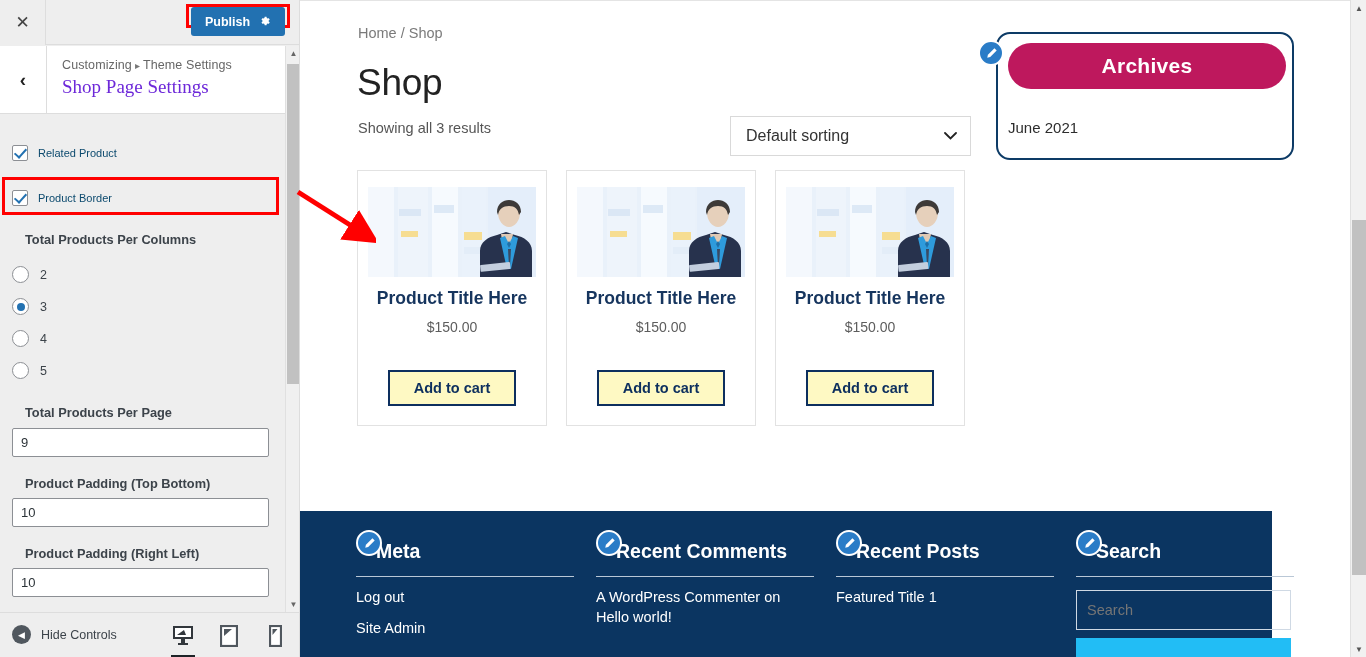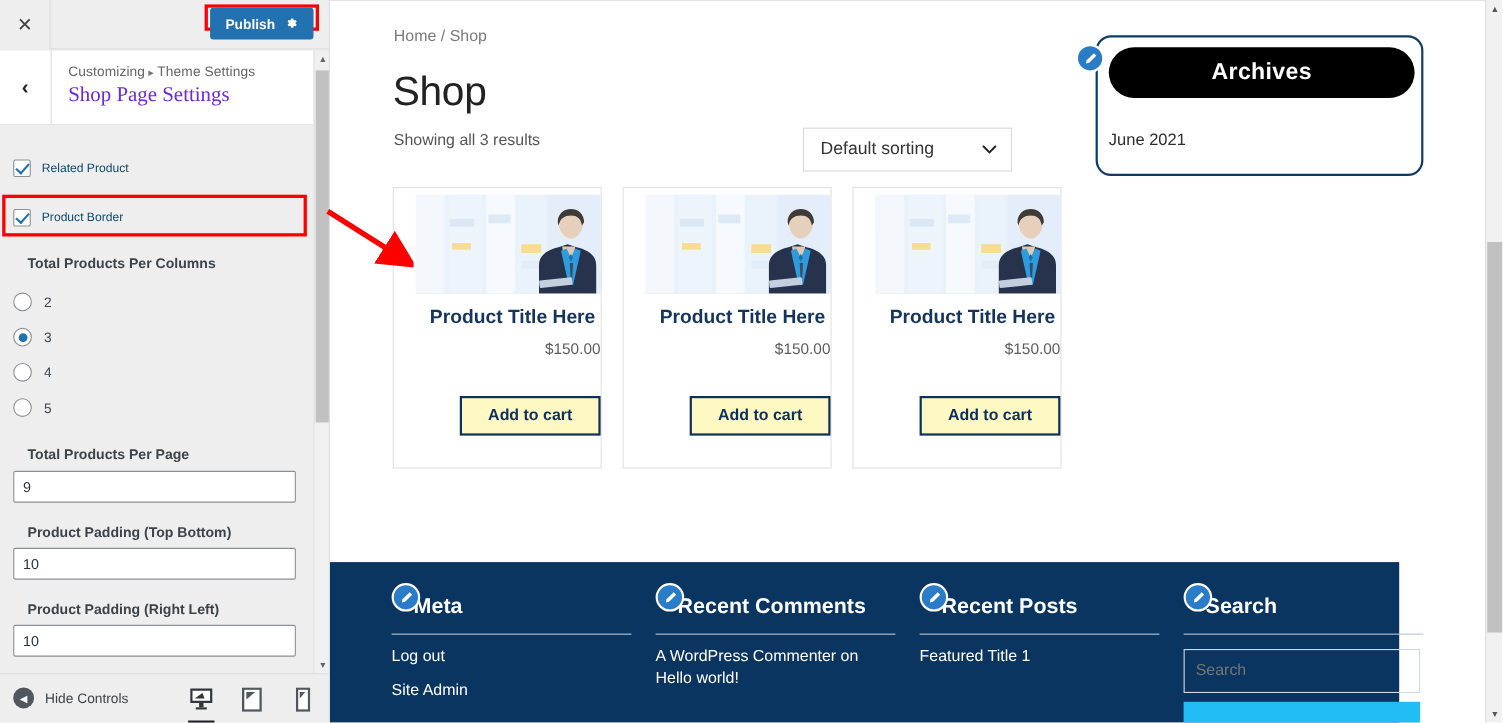--- a/index.html
+++ b/index.html
@@ -214,42 +214,42 @@
     position: absolute; left: 57px; top: 62px;
     font-size: 37px; color: #222; font-weight: 400;
     letter-spacing: -.3px;
   }
   .showing {
     position: absolute; left: 58px; top: 120px;
     font-size: 14.5px; color: #555;
   }
   .sorting {
     position: absolute; left: 430px; top: 116px;
-    width: 190px; height: 40px;
+    width: 241px; height: 40px;
     border: 1px solid #d9d9d9;
     background: #fff;
     display: flex; align-items: center; justify-content: space-between;
     padding: 0 13px 0 15px;
     font-size: 16px; color: #333;
     cursor: pointer;
   }
   .sorting .chev { font-size: 12px; color: #222; }
 
   
   .archives {
     position: absolute; left: 696px; top: 32px;
     width: 298px; height: 128px;
     border: 2px solid #0d3b66;
     border-radius: 14px;
     background: #fff;
   }
   .arch-head {
     position: absolute; left: 10px; top: 9px;
     width: 278px; height: 46px;
-    background: #000000;
+    background: #be185d;
     border-radius: 24px;
     color: #fff;
     font-size: 21px; font-weight: bold;
     display: flex; align-items: center; justify-content: center;
     letter-spacing: .3px;
   }
   .arch-item {
     position: absolute; left: 10px; top: 85px;
     font-size: 15px; color: #2d2d2d;
     cursor: pointer;
@@ -266,22 +266,22 @@
     z-index: 5;
   }
   .pencil svg { display: block; }
 
   
   .grid { position: absolute; left: 57px; top: 170px; display: flex; gap: 19px; }
   .card {
     width: 190px; height: 256px;
     border: 1px solid #e2e2e2;
     background: #fff;
-    display: flex; flex-direction: column; align-items: flex-end;
-    padding-top: 6px;
+    display: flex; flex-direction: column; align-items: center;
+    padding-top: 16px;
   }
   .thumb {
     width: 168px; height: 90px;
     position: relative; overflow: hidden;
     background: linear-gradient(160deg,#eaf2fb 0%,#e4eefa 40%,#dde9f7 100%);
   }
   .p-title {
     margin-top: 11px;
     font-size: 17.5px; font-weight: bold; color: #16355e;
     text-align: center; line-height: 1.25;

